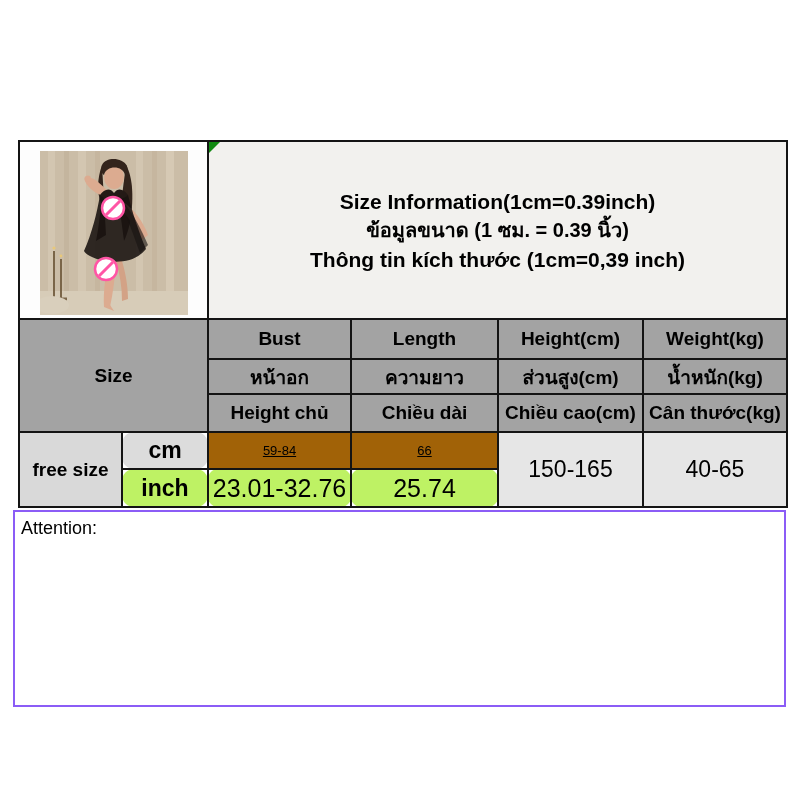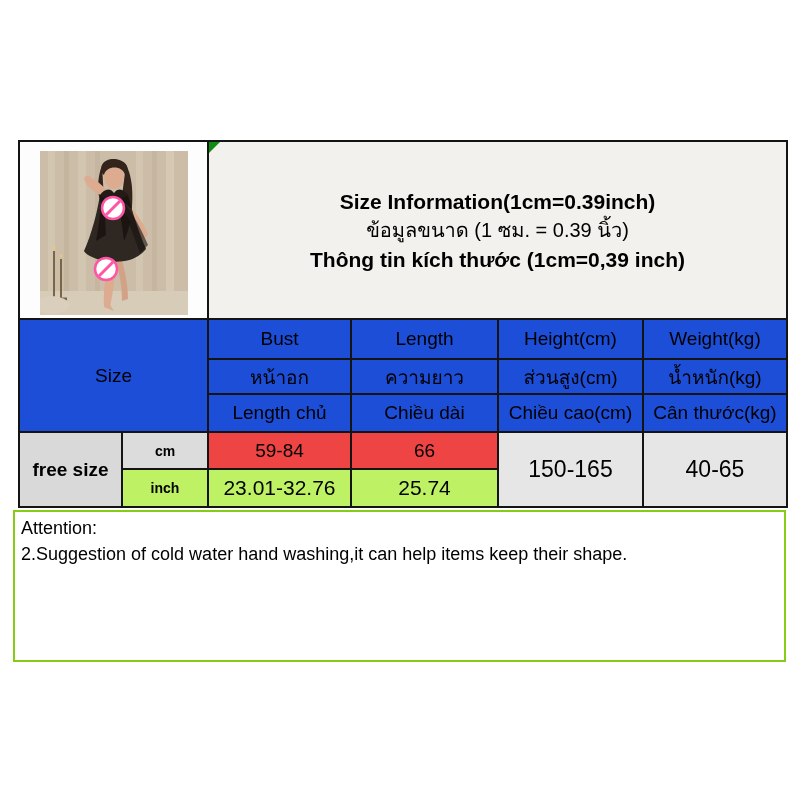--- a/index.html
+++ b/index.html
@@ -13,36 +13,36 @@
     border-collapse:collapse;table-layout:fixed;
   }
   table.size-table td{
     border:2px solid #141414;text-align:center;vertical-align:middle;
     padding:0;overflow:hidden;
   }
   .photo-cell{background:#fdfdfd;}
   .photo-cell svg{display:block;margin:6px auto 0 auto;}
   .title-cell{background:#f2f1ee;position:relative;}
   .title-line-en,.title-line-vi{font-weight:bold;font-size:21px;line-height:29px;}
-  .title-line-th{font-weight:normal;font-size:20px;line-height:29px;}
+  .title-line-th{font-weight:bold;font-size:20px;line-height:29px;}
   .corner-marker{
     position:absolute;top:0;left:0;width:0;height:0;
     border-top:11px solid #118a11;border-right:11px solid transparent;
   }
   .size-cell{background:#d9d9d9;font-weight:bold;font-size:37px;}
-  tr.hdr td{background:#1d4ed8;font-weight:normal;font-size:19px;}
+  tr.hdr td{background:#a3a3a3;font-weight:bold;font-size:19px;}
   .freesize-cell{background:#d9d9d9;font-weight:bold;font-size:19px;}
-  .unit-cell{background:#dcdcdc;font-weight:bold;font-size:14px;}
-  .val-cm{background:#ef4444;font-size:19px;}
+  .unit-cell{background:#dcdcdc;font-weight:bold;font-size:23px;border-radius:12px;}
+  .val-cm{background:#a16207;font-size:13px;text-decoration:underline;}
   .val-merged{background:#e6e6e6;font-size:23px;}
   .unit-cell.white, .val-inch{background:#bef264;}
-  .val-inch{font-size:21px;}
+  .val-inch{font-size:25px;border-radius:10px;}
   .attention-box{
-    position:absolute;left:13px;top:510px;width:773px;height:152px;
-    box-sizing:border-box;border:2px solid #84cc16;background:#ffffff;
+    position:absolute;left:13px;top:510px;width:773px;height:197px;
+    box-sizing:border-box;border:2px solid #8b5cf6;background:#ffffff;
     padding:4px 7px 0 6px;font-size:18px;line-height:25.5px;text-align:left;
   }
   .attention-note-1{text-align:justify;}
 </style>
 </head>
 <body>
 
 <div id="canvas">
 
   <table class="size-table">
@@ -116,21 +116,21 @@
         <td>Height(cm)</td>
         <td>Weight(kg)</td>
       </tr>
       <tr class="hdr" style="height:35px">
         <td>หน้าอก</td>
         <td>ความยาว</td>
         <td>ส่วนสูง(cm)</td>
         <td>น้ำหนัก(kg)</td>
       </tr>
       <tr class="hdr" style="height:38px">
-        <td>Length chủ</td>
+        <td>Height chủ</td>
         <td>Chiều dài</td>
         <td>Chiều cao(cm)</td>
         <td>Cân thước(kg)</td>
       </tr>
       <tr style="height:37px">
         <td rowspan="2" class="freesize-cell">free size</td>
         <td class="unit-cell">cm</td>
         <td class="val-cm">59-84</td>
         <td class="val-cm">66</td>
         <td rowspan="2" class="val-merged">150-165</td>
@@ -139,16 +139,15 @@
       <tr style="height:38px">
         <td class="unit-cell white">inch</td>
         <td class="val-inch">23.01-32.76</td>
         <td class="val-inch">25.74</td>
       </tr>
     </tbody>
   </table>
 
   <div class="attention-box">
     <div>Attention:</div>
-    <div>2.Suggestion of cold water hand washing,it can help items keep their shape.</div>
   </div>
 
 </div>
 
 </body></html>

